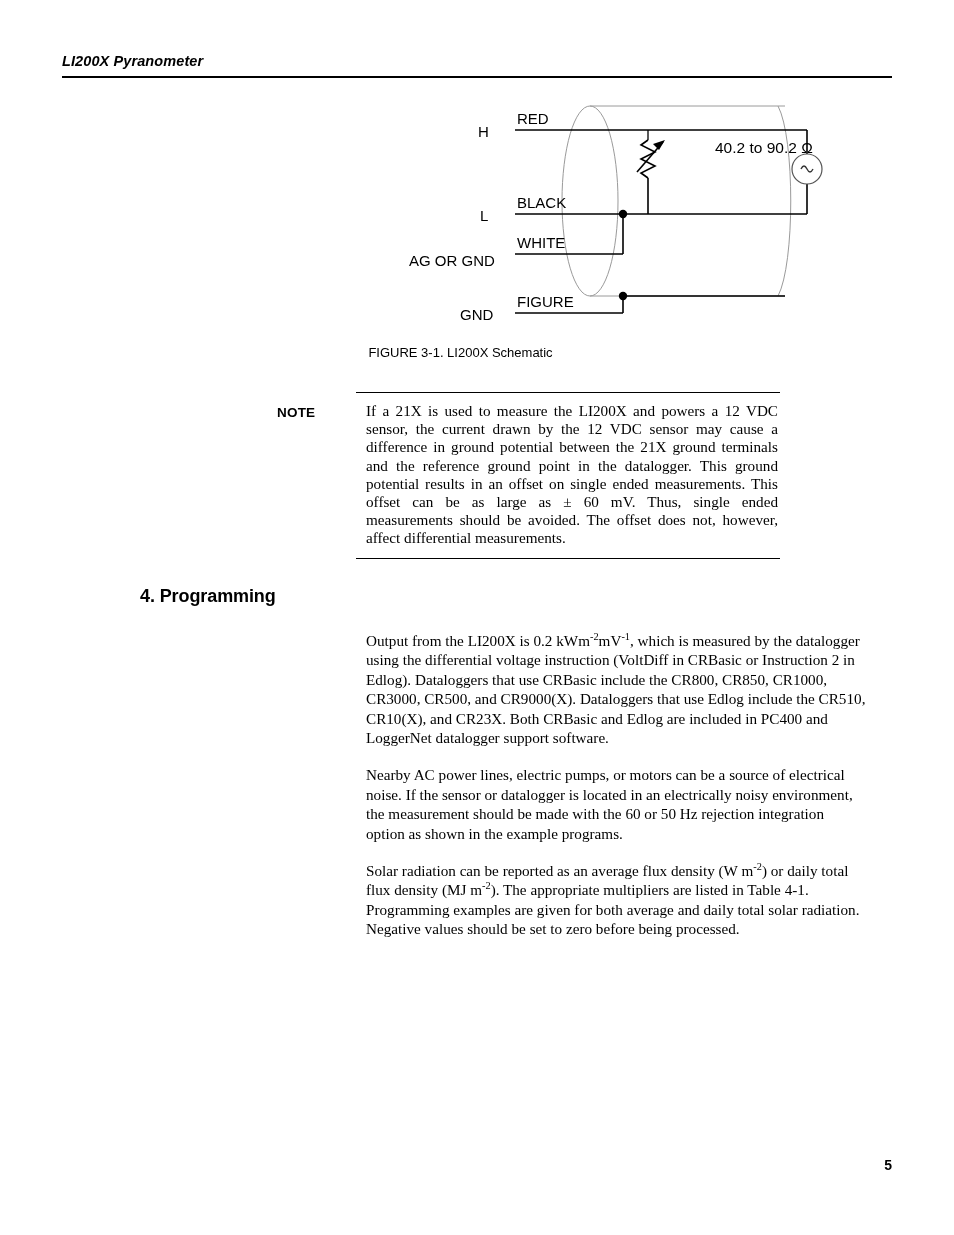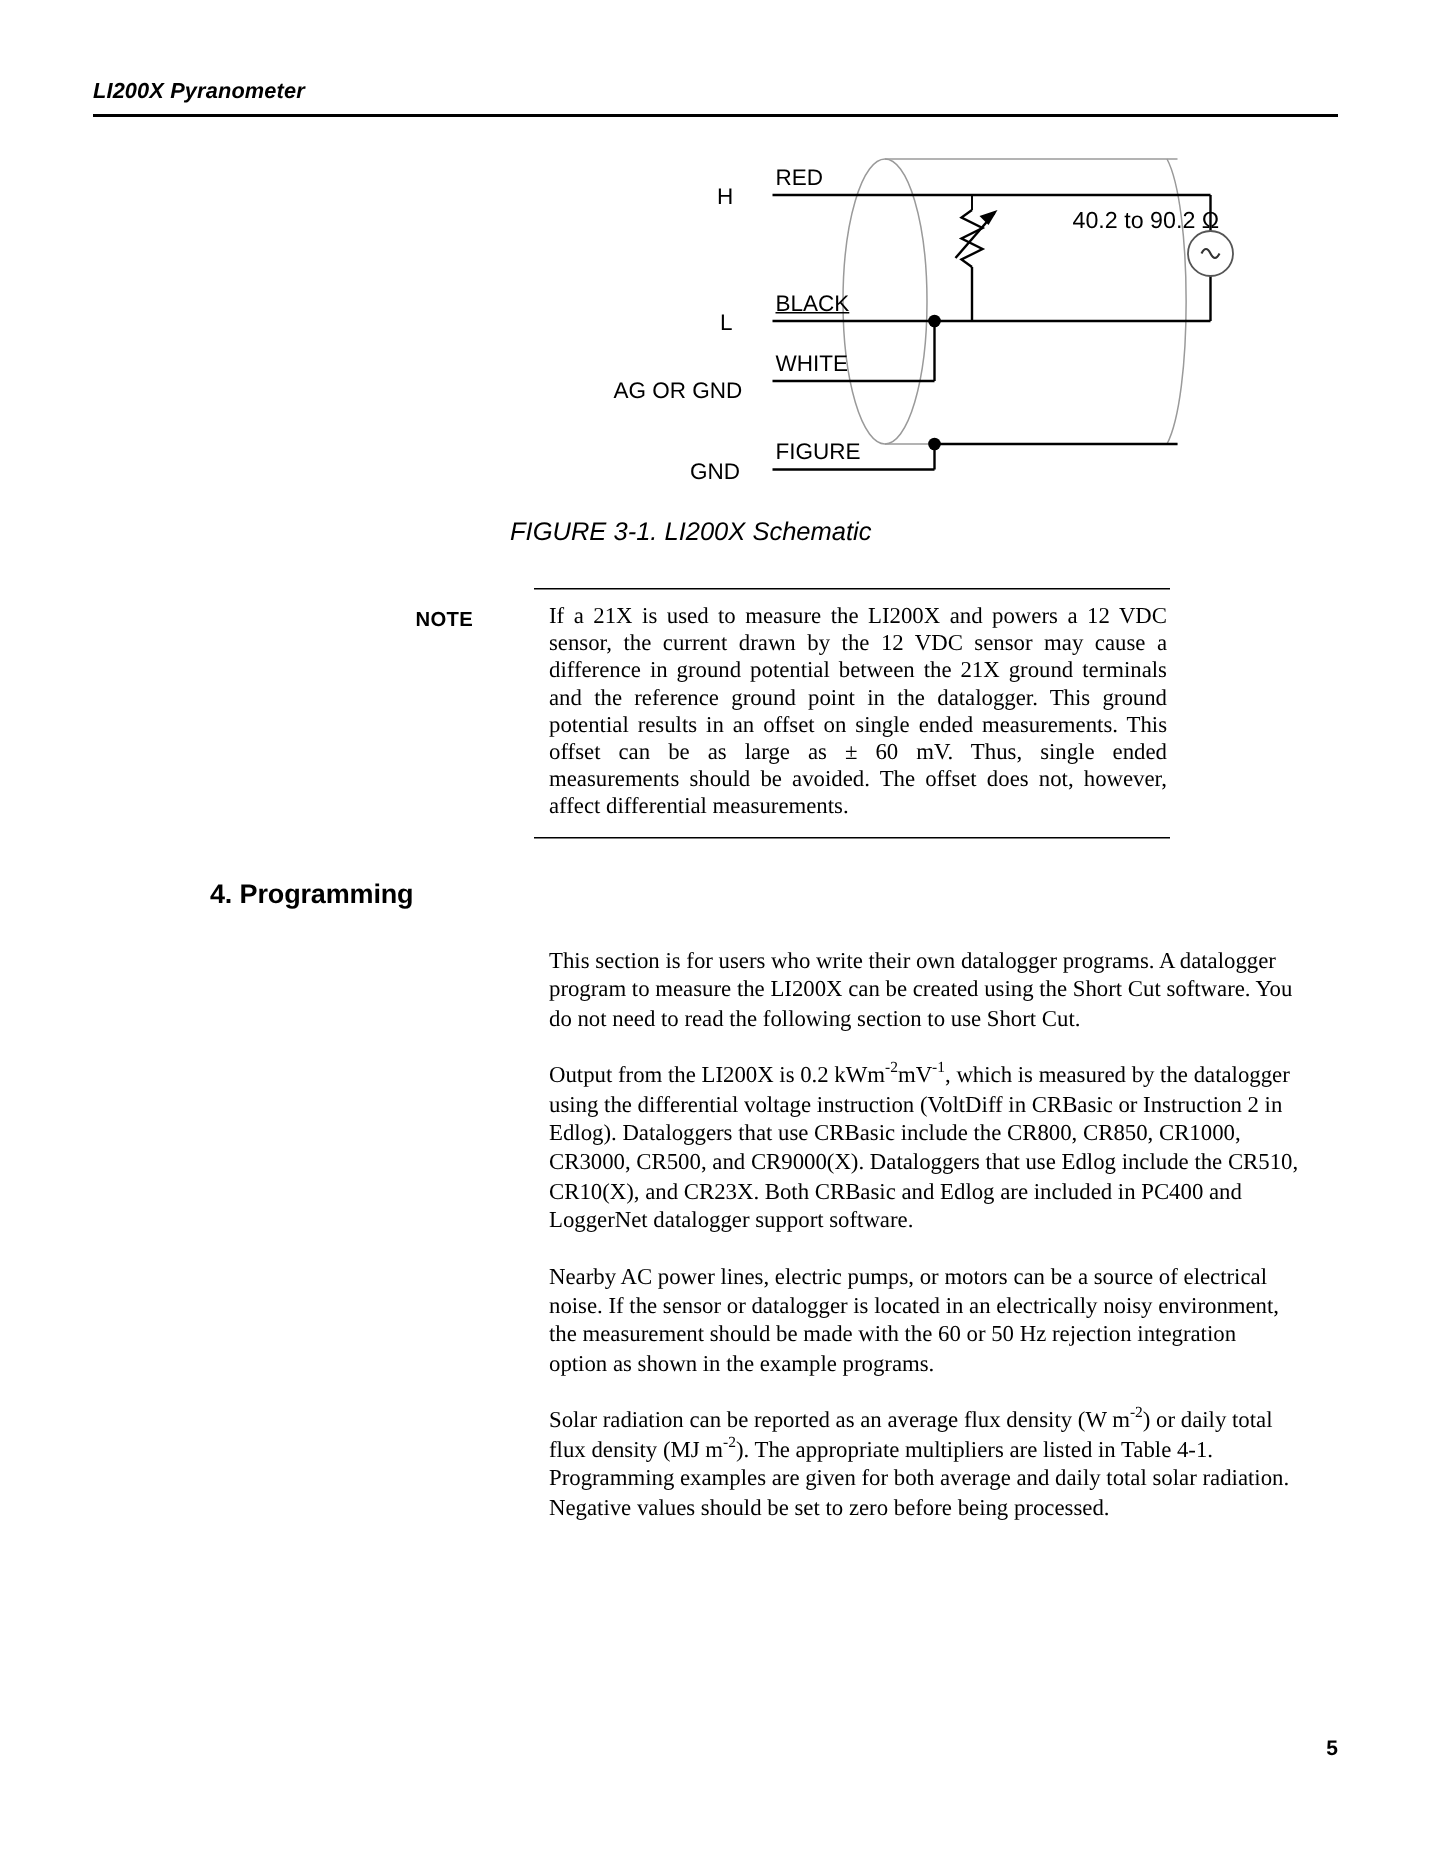--- a/index.html
+++ b/index.html
@@ -64,22 +64,21 @@
   }
   .term-label { text-align: right; }
 
   #figure-caption {
     position: absolute;
     left: 0;
     top: 247px;
     width: 921px;
     text-align: center;
     font-family: "Liberation Sans", sans-serif;
-    font-style: italic;
-    font-size: 17px;
+    font-size: 13px;
   }
 
   
   #note-block {
     position: absolute;
     left: 0;
     top: 392px;
     width: 954px;
   }
   #note-rule-top, #note-rule-bottom {
@@ -198,42 +197,41 @@
     </svg>
 
     
     <span class="sch-label term-label" style="left:83px; top:26px;">H</span>
     <span class="sch-label term-label" style="left:85px; top:110px;">L</span>
     <span class="sch-label term-label" style="left:14px; top:155px;">AG OR GND</span>
     <span class="sch-label term-label" style="left:65px; top:209px;">GND</span>
 
     
     <span class="sch-label" style="left:122px; top:13px;">RED</span>
-    <span class="sch-label" style="left:122px; top:97px;text-decoration:underline;">BLACK</span>
+    <span class="sch-label" style="left:122px; top:97px;">BLACK</span>
     <span class="sch-label" style="left:122px; top:137px;">WHITE</span>
     <span class="sch-label" style="left:122px; top:196px;">FIGURE</span>
 
     
     <span class="sch-label" style="left:272px; top:42px; font-size:15.5px;margin-left:48px;">40.2 to 90.2 Ω</span>
   </div>
 
   <div id="figure-caption">FIGURE 3-1.  LI200X Schematic</div>
 </div>
 
 <div id="note-block">
   <div id="note-rule-top"></div>
   <div id="note-label">NOTE</div>
   <div id="note-text">If a 21X is used to measure the LI200X and powers a 12 VDC sensor, the current drawn by the 12 VDC sensor may cause a difference in ground potential between the 21X ground terminals and the reference ground point in the datalogger.  This ground potential results in an offset on single ended measurements.  This offset can be as large as ± 60 mV.  Thus, single ended measurements should be avoided.  The offset does not, however, affect differential measurements.</div>
   <div id="note-rule-bottom"></div>
 </div>
 
 <div id="section-heading">4.  Programming</div>
 
 <div id="body-column">
-  <p>This section is for users who write their own datalogger programs.  A datalogger program to measure the LI200X can be created using the Short Cut software.  You do not need to read the following section to use Short Cut.</p>
 
   <p><span>Output from the LI200X is 0.2 kWm</span><sup>-2</sup><span>mV</span><sup>-1</sup><span>, which is measured by the datalogger using the differential voltage instruction (VoltDiff in CRBasic or Instruction 2 in Edlog).  Dataloggers that use CRBasic include the CR800, CR850, CR1000, CR3000, CR500, and CR9000(X).  Dataloggers that use Edlog include the CR510, CR10(X), and CR23X.  Both CRBasic and Edlog are included in PC400 and LoggerNet datalogger support software.</span></p>
 
   <p>Nearby AC power lines, electric pumps, or motors can be a source of electrical noise.  If the sensor or datalogger is located in an electrically noisy environment, the measurement should be made with the 60 or 50 Hz rejection integration option as shown in the example programs.</p>
 
   <p><span>Solar radiation can be reported as an average flux density (W m</span><sup>-2</sup><span>) or daily total flux density (MJ m</span><sup>-2</sup><span>).  The appropriate multipliers are listed in Table 4-1.  Programming examples are given for both average and daily total solar radiation.  Negative values should be set to zero before being processed.</span></p>
 </div>
 
 <div id="page-number">5</div>
 

